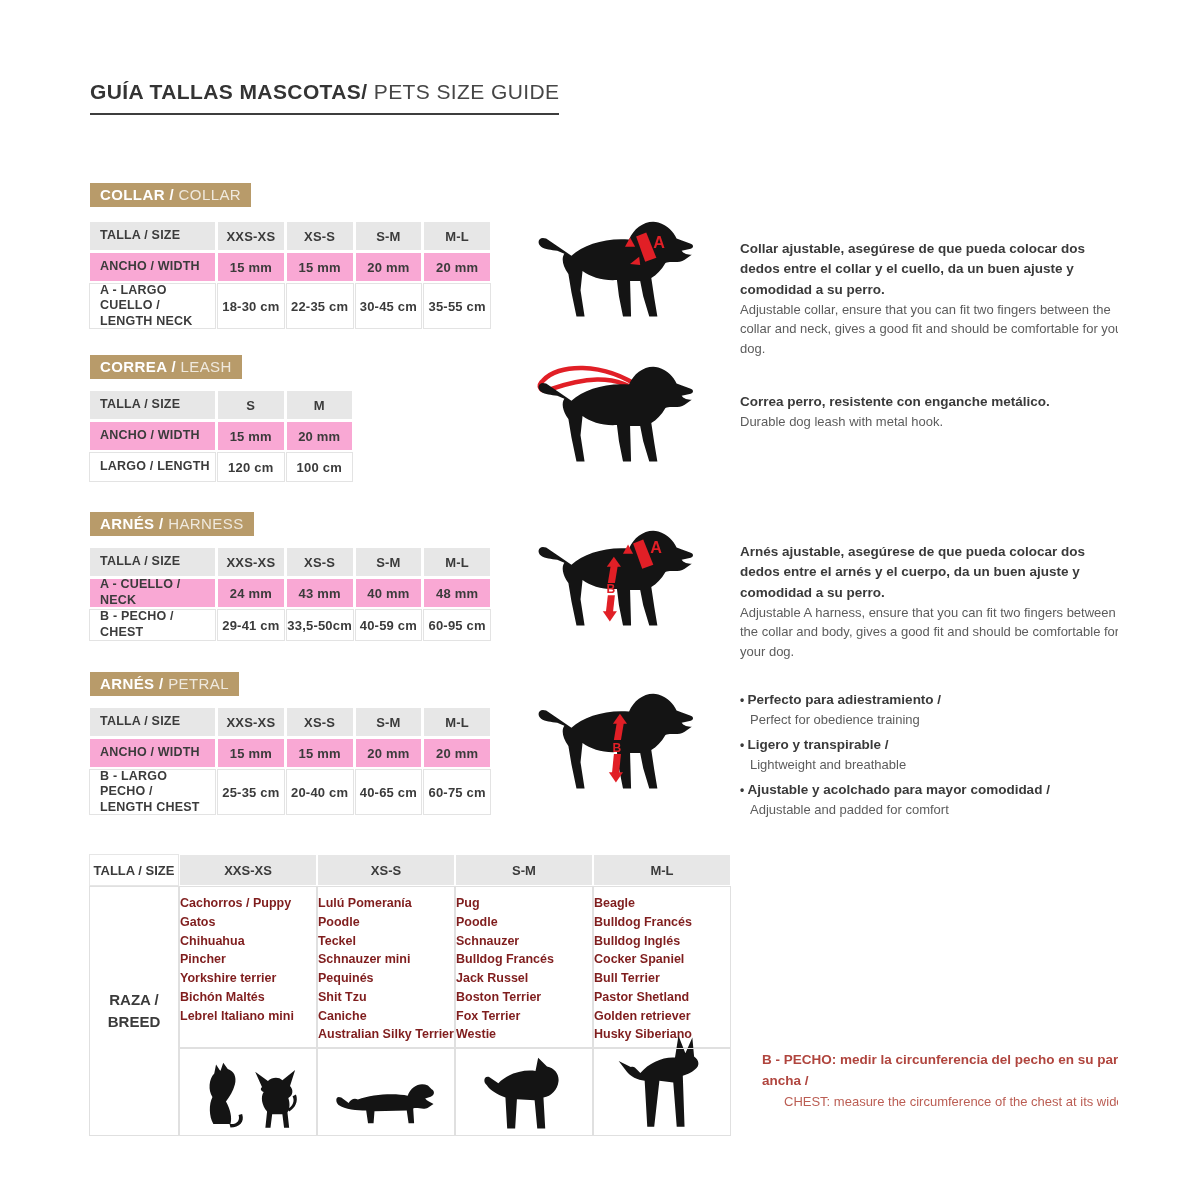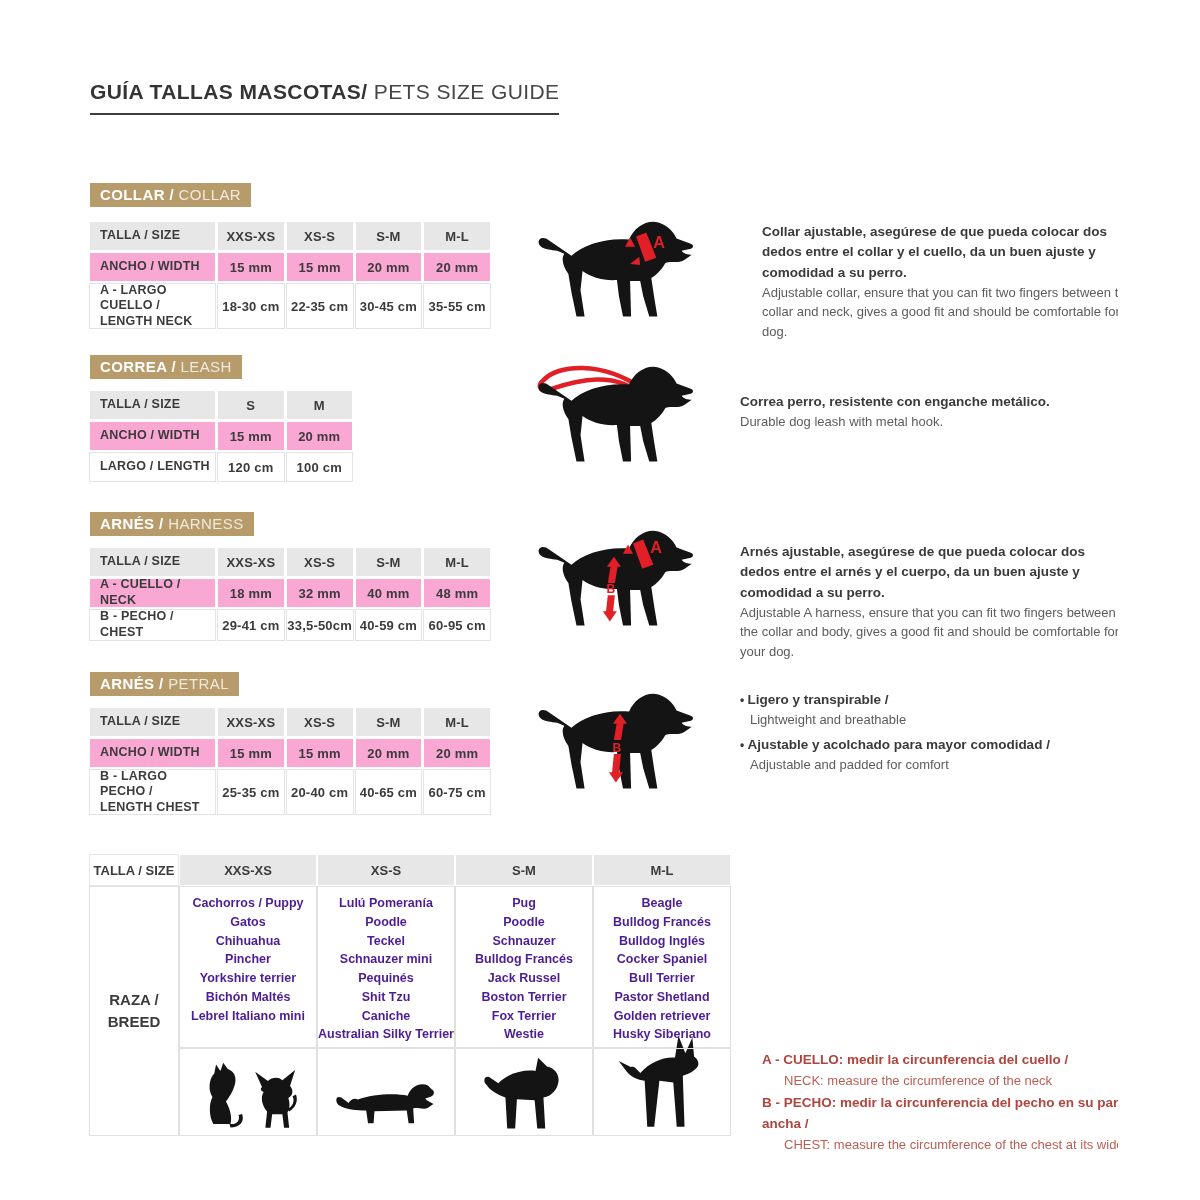--- a/index.html
+++ b/index.html
@@ -44,37 +44,37 @@
   .dog { width:182px; height:122px; }
   .dp-collar { left:533px; top:213px; }
   .dp-leash  { left:533px; top:358px; }
   .dp-harness{ left:533px; top:522px; }
   .dp-petral { left:533px; top:685px; }
 
   
   .desc { width:388px; font-size:13px; line-height:1.5; }
   .desc .es { font-weight:bold; color:#3a3a3a; font-size:13.5px; }
   .desc .en { font-weight:400; color:#5c5c5c; }
-  .dc-collar { left:740px; top:222px;margin-left:22px; }
+  .dc-collar { left:740px; top:239px; }
   .dc-leash  { left:740px; top:392px; }
   .dc-harness{ left:740px; top:542px; }
 
   
   .bullets { left:740px; top:690px; width:400px; font-size:13px; }
   .bullet { margin-bottom:5px; }
   .bullet .es { font-weight:bold; color:#3a3a3a; font-size:13.5px; line-height:1.5; }
   .bullet .es::before { content:"• "; font-size:12px; }
   .bullet .en { font-weight:400; color:#5c5c5c; padding-left:10px; line-height:1.5; }
 
   
   .breed-table { left:90px; top:855px; width:640px; display:grid; grid-template-columns:88px repeat(4,1fr); grid-template-rows:30px 160px 86px; gap:2px; }
   .bt-head { background:#e7e7e7; display:flex; align-items:center; justify-content:center; font-weight:bold; font-size:13px; }
   .bt-head.first { background:#fff; outline:1px solid #e6e6e6; }
   .bt-raza { grid-column:1; grid-row:2/4; display:flex; align-items:center; justify-content:center; font-weight:bold; font-size:15px; text-align:center; white-space:pre-line; line-height:1.5; outline:1px solid #e0e0e0; background:#fff; }
-  .bt-breeds { background:#fff; outline:1px solid #e0e0e0; padding-top:7px; text-align:center; font-weight:bold; font-size:12.5px; line-height:1.5; white-space:pre-line; color:#4c1d95; }
+  .bt-breeds { background:#fff; outline:1px solid #e0e0e0; padding-top:7px; font-weight:bold; font-size:12.5px; line-height:1.5; white-space:pre-line; color:#7f1d1d; }
   .bt-sil { background:#fff; outline:1px solid #e0e0e0; display:flex; align-items:flex-end; justify-content:center; gap:6px; padding-bottom:3px; overflow:visible; }
 
   
   .notes { left:762px; top:1050px; width:430px; font-size:13px; line-height:1.55; }
   .note { margin-bottom:2px; }
   .note .es { font-weight:bold; color:#b0453e; font-size:13.5px; }
   .note .en { font-weight:400; color:#bb5d53; padding-left:22px; display:block; }
 
   svg text { font-family:"Liberation Sans", sans-serif; }
 </style>
@@ -166,22 +166,22 @@
   </div>
 
   <div class="abs spec t-harness">
     <div class="cell h lbl">TALLA / SIZE</div>
     <div class="cell h">XXS-XS</div>
     <div class="cell h">XS-S</div>
     <div class="cell h">S-M</div>
     <div class="cell h">M-L</div>
 
     <div class="cell m lbl">A - CUELLO / NECK</div>
-    <div class="cell m">18 mm</div>
-    <div class="cell m">32 mm</div>
+    <div class="cell m">24 mm</div>
+    <div class="cell m">43 mm</div>
     <div class="cell m">40 mm</div>
     <div class="cell m">48 mm</div>
 
     <div class="cell w lbl">B - PECHO / CHEST</div>
     <div class="cell w">29-41 cm</div>
     <div class="cell w">33,5-50cm</div>
     <div class="cell w">40-59 cm</div>
     <div class="cell w">60-95 cm</div>
   </div>
 
@@ -230,20 +230,24 @@
   <svg class="abs dog dp-petral" viewBox="0 0 180 120">
     <use href="#dog-base"></use>
     <polygon points="83,36 90,36 87,54 80,54" fill="#e11f26"></polygon>
     <polygon points="80,68 87,68 85,88 78,88" fill="#e11f26"></polygon>
     <polygon points="86,28 79,38 93,38" fill="#e11f26"></polygon>
     <polygon points="82,96 75,86 89,86" fill="#e11f26"></polygon>
     <text x="83" y="66" font-size="12" font-weight="bold" fill="#e11f26" text-anchor="middle">B</text>
   </svg>
 
   <div class="abs bullets">
+    <div class="bullet">
+      <div class="es">Perfecto para adiestramiento /</div>
+      <div class="en">Perfect for obedience training</div>
+    </div>
     <div class="bullet">
       <div class="es">Ligero y transpirable /</div>
       <div class="en">Lightweight and breathable</div>
     </div>
     <div class="bullet">
       <div class="es">Ajustable y acolchado para mayor comodidad /</div>
       <div class="en">Adjustable and padded for comfort</div>
     </div>
   </div>
 
@@ -313,22 +317,18 @@
     </div>
     <div class="bt-sil">
       <svg width="118" height="104" viewBox="0 0 110 120">
         <path fill="#141414" d="M14,50 L5,38 L19,45 C22,44 24,45 26,48 L30,52 C40,40 56,33 70,34 L74,9 L82,29 L90,11 L92,33 C98,37 99,44 93,48 C89,52 83,54 79,55 L81,114 L72,114 L68,63 L52,61 L46,114 L38,114 L35,61 C27,60 18,56 14,50 Z"></path>
       </svg>
     </div>
   </div>
 
   <div class="abs notes">
     <div class="note">
-      <span class="es">A - CUELLO: medir la circunferencia del cuello /</span>
-      <span class="en">NECK: measure the circumference of the neck</span>
-    </div>
-    <div class="note">
       <span class="es">B - PECHO: medir la circunferencia del pecho en su parte más ancha /</span>
       <span class="en">CHEST: measure the circumference of the chest at its widest part</span>
     </div>
   </div>
 
 </div>
 
 </body></html>

